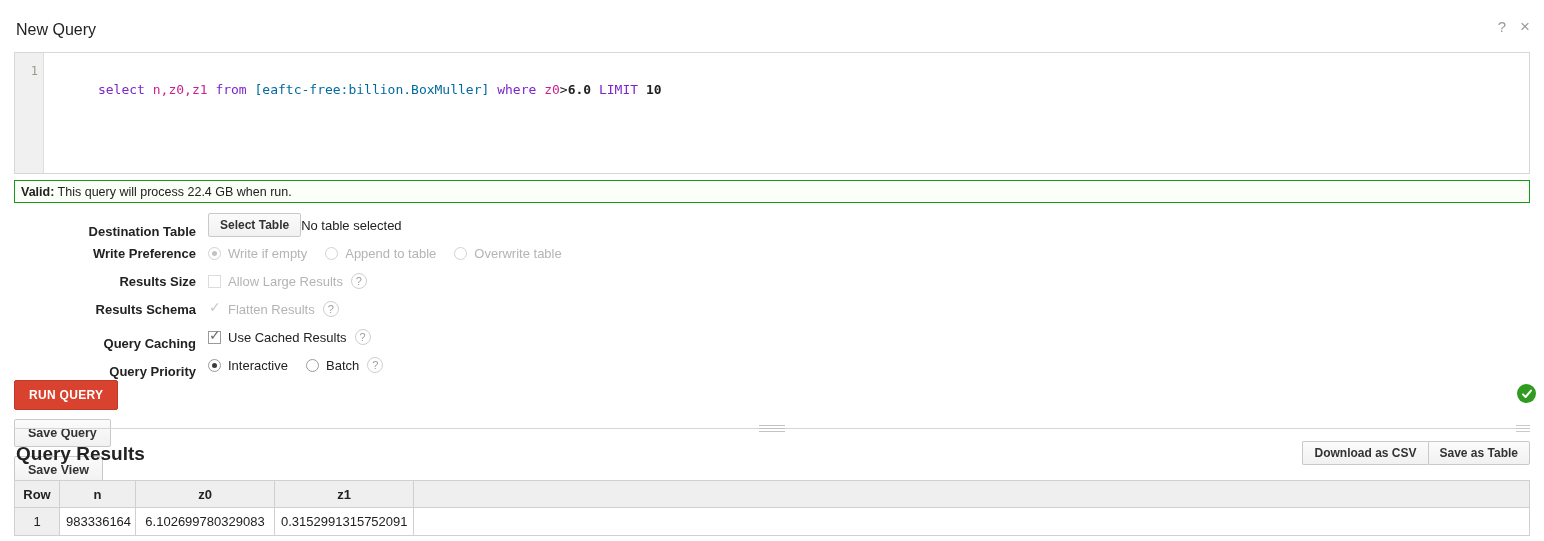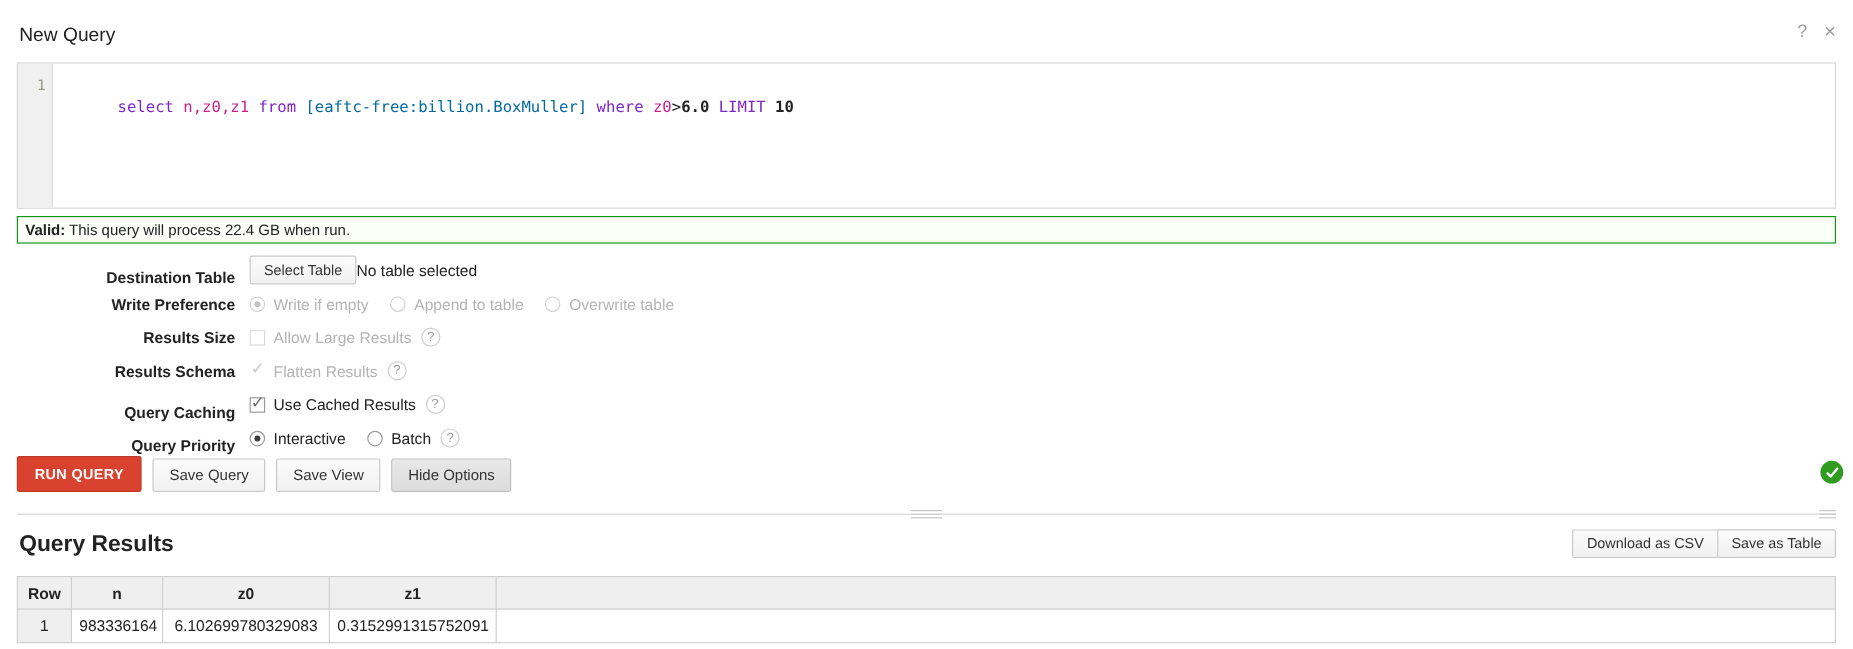--- a/index.html
+++ b/index.html
@@ -135,36 +135,36 @@
   .help {
     width: 16px; height: 16px; border-radius: 50%;
     border: 1px solid #cfcfcf; background: #fff;
     color: #9e9e9e; font-size: 11px;
     display: inline-flex; align-items: center; justify-content: center;
     flex: 0 0 16px; cursor: pointer; line-height: 1;
   }
 
   .btn {
     font-family: "Liberation Sans", sans-serif;
-    font-size: 12px; font-weight: normal;
+    font-size: 12px; font-weight: bold;
     color: #333333;
     background: linear-gradient(#fbfbfb, #f1f1f1);
     border: 1px solid #c9c9c9;
     border-radius: 2px;
     padding: 4px 11px;
     cursor: pointer;
     white-space: nowrap;
   }
   .btn.sel { background: linear-gradient(#e8e8e8, #dcdcdc); border-color: #bdbdbd; }
   .dest-text { font-size: 13px; color: #222222; }
 
   
   .actions {
     position: absolute; left: 14px; top: 380px;
-    display: flex; align-items: flex-end; gap: 9px;
+    display: flex; align-items: flex-start; gap: 9px; flex-direction: column;
   }
   .btn-run {
     background: #d9422e;
     border: 1px solid #c03a28;
     border-radius: 2px;
     color: #ffffff;
     font-size: 12px; font-weight: bold;
     letter-spacing: 0.3px;
     padding: 7px 14px;
     cursor: pointer;

